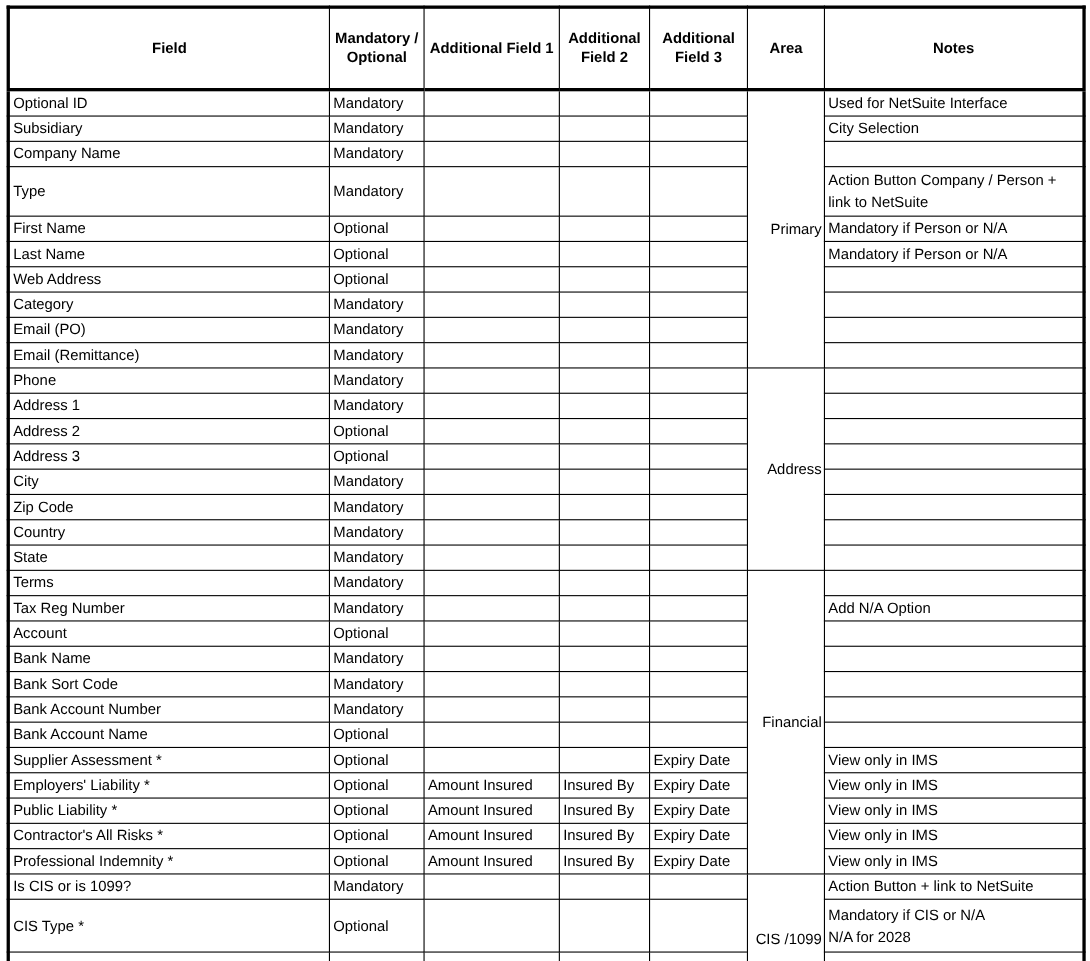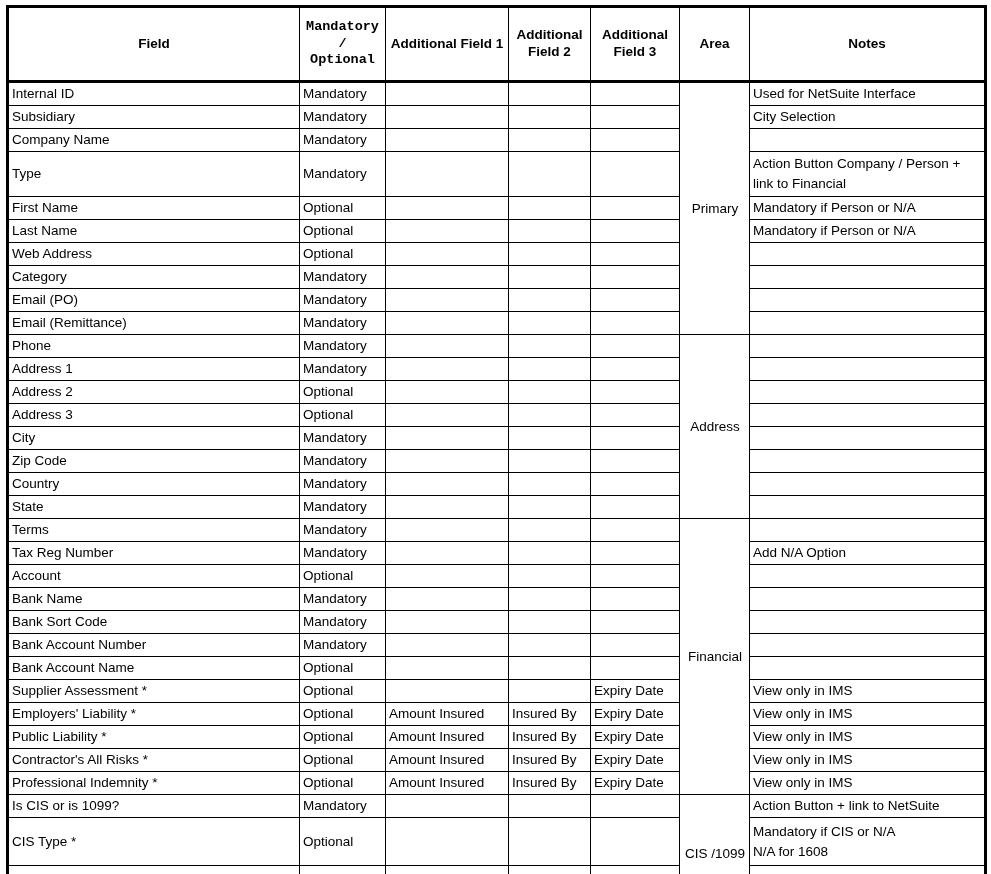--- a/index.html
+++ b/index.html
@@ -43,37 +43,37 @@
     font-weight: bold;
     text-align: center;
     font-size: 13.5px;
     height: 68px;
     border-bottom: 3px solid #000000;
     white-space: normal;
     line-height: 1.25;
     padding: 2px 3px;
   }
   .col-field   { width: 292px; }
-  .col-mo      { width: 86px; font-family: Liberation Mono, monospace; }
+  .col-mo      { width: 86px; }
   .col-af1     { width: 123px; }
   .col-af2     { width: 82px; }
   .col-af3     { width: 89px; margin-left: 19px; }
   .col-area    { width: 70px; }
   .col-notes   { width: 236px; margin-top: 20px; }
 
   
   th.col-field, td.c-field { border-right: 3px solid #000000; }
   th.col-mo,    td.c-mo    { border-right: 3px solid #000000; }
   th.col-af1,   td.c-af1   { border-right: 3px solid #000000; }
   th.col-af2,   td.c-af2   { border-right: 3px solid #000000; }
   th.col-af3,   td.c-af3   { border-right: 3px solid #000000; }
   th.col-area,  td.c-area  { border-right: 3px solid #000000; }
 
   td.c-area {
-    text-align: center;
+    text-align: right;
     vertical-align: middle;
     border-top: 3px solid #000000;
     border-bottom: 3px solid #000000;
     white-space: normal;
     line-height: 1.35;
   }
   tr.r-normal td { height: 22px; }
   tr.r-tall td   { height: 44px; }
   tr.r-tall2 td  { height: 47px; }
 
@@ -113,21 +113,21 @@
         <th class="col-af3">
           <span class="nl">Additional</span>
           <span class="nl">Field 3</span>
         </th>
         <th class="col-area">Area</th>
         <th class="col-notes">Notes</th>
       </tr>
     </thead>
     <tbody id="tbody">
         <tr class="r-normal">
-          <td class="c-field">Internal ID</td>
+          <td class="c-field">Optional ID</td>
           <td class="c-mo">Mandatory</td>
           <td class="c-af1"></td>
           <td class="c-af2"></td>
           <td class="c-af3"></td>
           <td class="c-area" rowspan="10">Primary</td>
           <td class="c-notes">Used for NetSuite Interface</td>
         </tr>
         <tr class="r-normal">
           <td class="c-field">Subsidiary</td>
           <td class="c-mo">Mandatory</td>
@@ -145,21 +145,21 @@
           <td class="c-notes"></td>
         </tr>
         <tr class="r-tall">
           <td class="c-field">Type</td>
           <td class="c-mo">Mandatory</td>
           <td class="c-af1"></td>
           <td class="c-af2"></td>
           <td class="c-af3"></td>
           <td class="c-notes multiline">
             <span class="nl">Action Button Company / Person +</span>
-            <span class="nl">link to Financial</span>
+            <span class="nl">link to NetSuite</span>
           </td>
         </tr>
         <tr class="r-normal">
           <td class="c-field">First Name</td>
           <td class="c-mo">Optional</td>
           <td class="c-af1"></td>
           <td class="c-af2"></td>
           <td class="c-af3"></td>
           <td class="c-notes">Mandatory if Person or N/A</td>
         </tr>
@@ -375,21 +375,21 @@
           <td class="c-notes">Action Button + link to NetSuite</td>
         </tr>
         <tr class="r-tall2">
           <td class="c-field">CIS Type *</td>
           <td class="c-mo">Optional</td>
           <td class="c-af1"></td>
           <td class="c-af2"></td>
           <td class="c-af3"></td>
           <td class="c-notes multiline">
             <span class="nl">Mandatory if CIS or N/A</span>
-            <span class="nl">N/A for 1608</span>
+            <span class="nl">N/A for 2028</span>
           </td>
         </tr>
         <tr class="r-tall2">
           <td class="c-field">Subcontractor Unique Tax Reference *</td>
           <td class="c-mo">Optional</td>
           <td class="c-af1"></td>
           <td class="c-af2"></td>
           <td class="c-af3"></td>
           <td class="c-notes multiline">
             <span class="nl">Mandatory if CIS or N/A</span>

